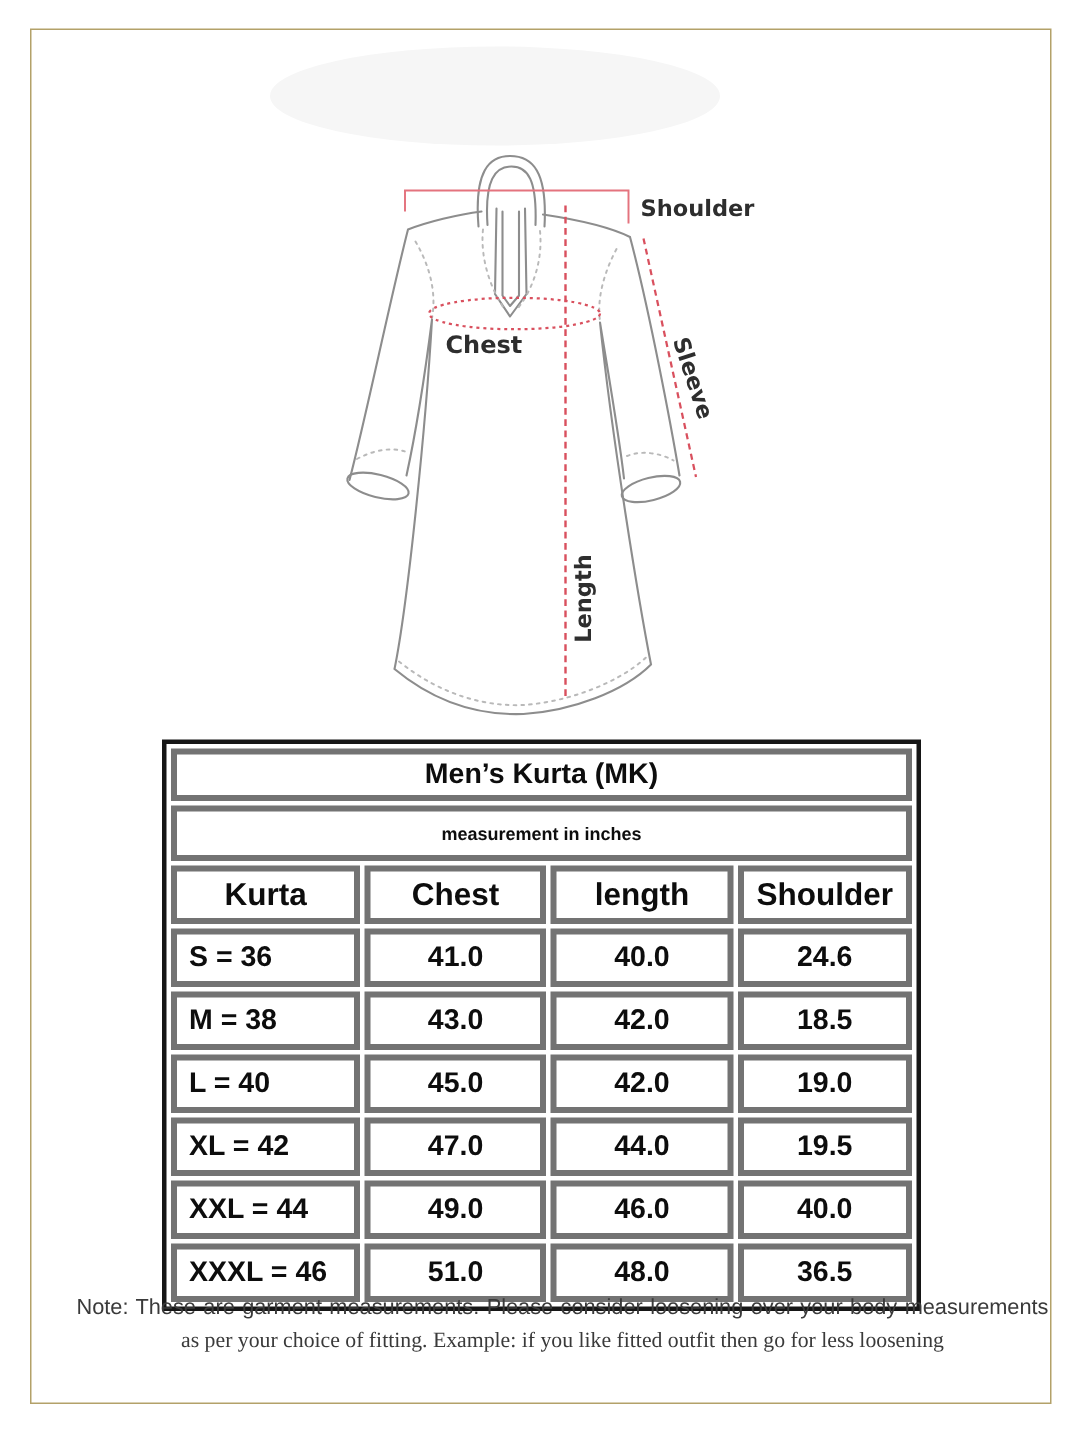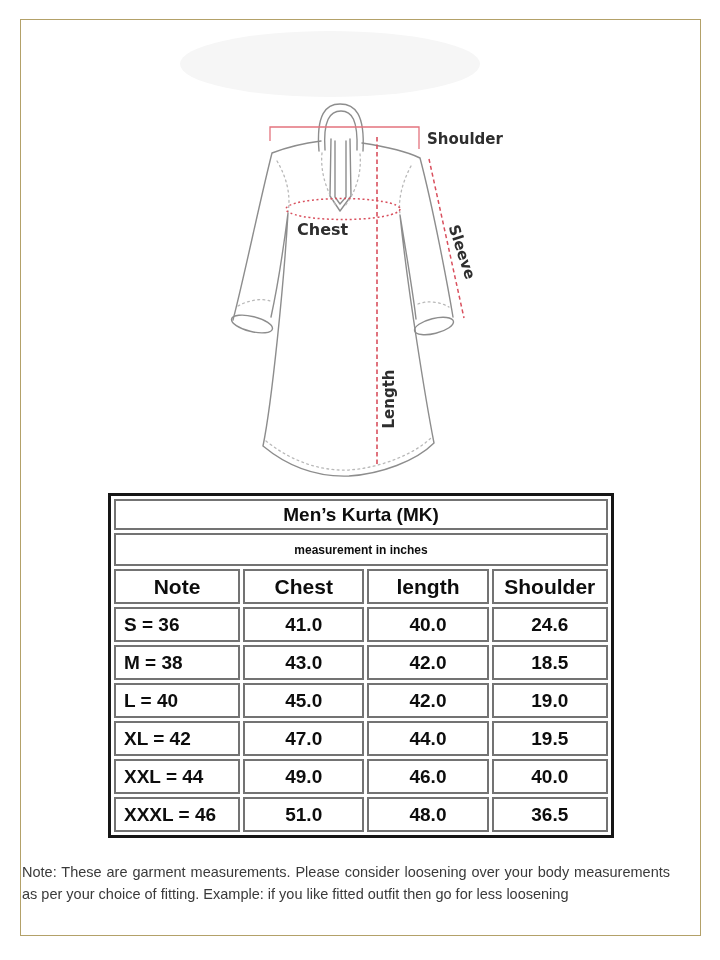--- a/index.html
+++ b/index.html
@@ -39,49 +39,49 @@
   }
   table.size-table {
     width: 100%;
     border-collapse: separate;
     border-spacing: 3px;
     border: 3px solid #161616;
     background: #ffffff;
     table-layout: fixed;
   }
   table.size-table td {
-    border: 2px solid #737373;
+    border: 4px solid #737373;
     background: #ffffff;
     color: #0d0d0d;
     font-weight: bold;
     text-align: center;
     vertical-align: middle;
     padding: 0;
     overflow: hidden;
     white-space: nowrap;
   }
   td.t-title   { height: 27px; font-size: 19px; }
   td.t-sub     { height: 29px; font-size: 12px; }
   td.t-head    { height: 31px; font-size: 21px; }
   tr.t-data td { height: 31px; font-size: 19px; margin-left: 28px; }
   tr.t-data td.c-size {
     text-align: left;
     padding-left: 8px;
   }
   .note {
     position: absolute;
-    left: 22px;
+    left: 51px;
     top: 861px;
     width: 648px;
     font-size: 14.5px;
     line-height: 22px;
     color: #3a3a3a;
   }
   .note .l1 { text-align: justify; text-align-last: justify; }
-  .note .l2 { text-align: left; }
+  .note .l2 { text-align: center; font-family: Liberation Serif, serif; }
 </style>
 </head>
 <body>
 
 <div class="page">
 
   <div class="frame"></div>
 
   <svg class="diagram-svg" width="720" height="500" viewBox="0 0 720 500" xmlns="http://www.w3.org/2000/svg">
 
@@ -142,21 +142,21 @@
           <col style="width:24%">
       </colgroup>
       <tbody>
         <tr>
           <td class="t-title" colspan="4">Men’s Kurta (MK)</td>
         </tr>
         <tr>
           <td class="t-sub" colspan="4">measurement in inches</td>
         </tr>
         <tr>
-          <td class="t-head">Note</td>
+          <td class="t-head">Kurta</td>
           <td class="t-head">Chest</td>
           <td class="t-head">length</td>
           <td class="t-head">Shoulder</td>
         </tr>
         <tr class="t-data">
           <td class="c-size">S = 36</td>
           <td>41.0</td>
           <td>40.0</td>
           <td>24.6</td>
         </tr>

